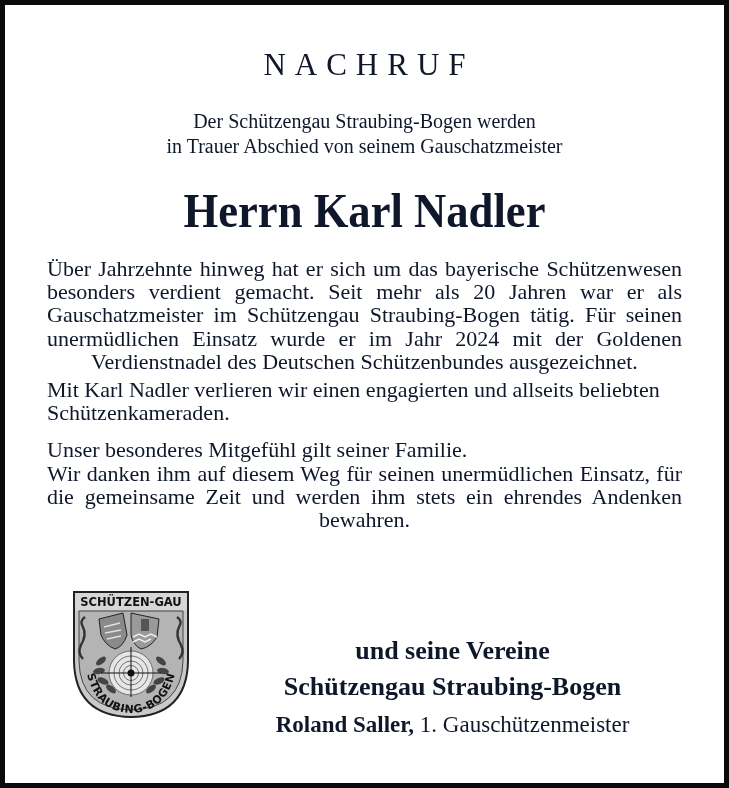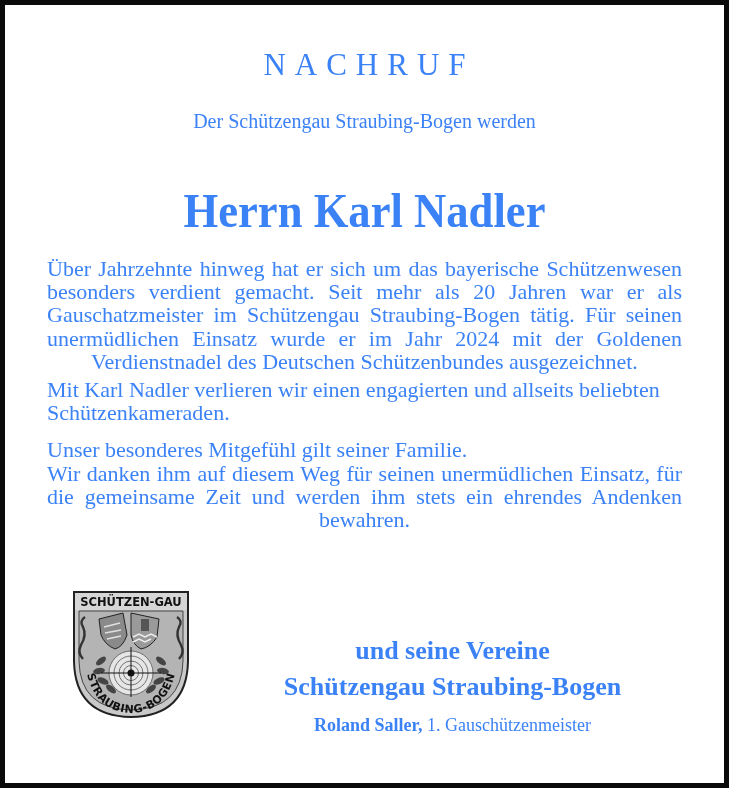--- a/index.html
+++ b/index.html
@@ -3,21 +3,21 @@
   <meta charset="utf-8">
   <style>
     html, body { margin: 0; padding: 0; background: #ffffff; }
     body { width: 729px; height: 788px; overflow: hidden; }
     .frame {
       position: absolute; left: 0; top: 0;
       width: 729px; height: 788px;
       box-sizing: border-box;
       border: 5px solid #0a0a0a;
       background: #ffffff;
-      color: #3b82f6;
+      color: #0f172a;
       font-family: "Liberation Serif", "DejaVu Serif", serif;
     }
     .center { text-align: left; }
     .title {
       position: absolute; left: 0; right: 0; top: 40px;
       font-size: 31px; letter-spacing: 9px; font-weight: normal;
       text-align: center; line-height: 40px;
       padding-left: 9px;
     }
     .intro {
@@ -44,33 +44,34 @@
     }
     .footer {
       position: absolute; left: 196px; right: 20px; top: 628px;
       text-align: center;
     }
     .org {
       font-size: 26px; font-weight: bold; line-height: 36px;
     }
     .signer {
       margin-top: 8px;
-      font-size: 18px; line-height: 24px;
+      font-size: 23px; line-height: 24px;
     }
     .signer b { font-weight: bold; }
   </style>
 </head>
 <body>
 
 <div class="frame">
 
   <div class="title">NACHRUF</div>
 
   <div class="intro">
     <div>Der Schützengau Straubing-Bogen werden</div>
+    <div>in Trauer Abschied von seinem Gauschatzmeister</div>
   </div>
 
   <div class="name">Herrn Karl Nadler</div>
 
   <div class="body">
     <p class="para justify p1">Über Jahrzehnte hinweg hat er sich um das bayerische Schützenwesen besonders verdient gemacht. Seit mehr als 20 Jahren war er als Gauschatzmeister im Schützengau Straubing-Bogen tätig. Für seinen unermüdlichen Einsatz wurde er im Jahr 2024 mit der Goldenen Verdienstnadel des Deutschen Schützenbundes ausgezeichnet.</p>
     <p class="para center p2">Mit Karl Nadler verlieren wir einen engagierten und allseits beliebten Schützenkameraden.</p>
     <p class="para center">Unser besonderes Mitgefühl gilt seiner Familie.</p>
     <p class="para justify p3">Wir danken ihm auf diesem Weg für seinen unermüdlichen Einsatz, für die gemeinsame Zeit und werden ihm stets ein ehrendes Andenken bewahren.</p>
   </div>

